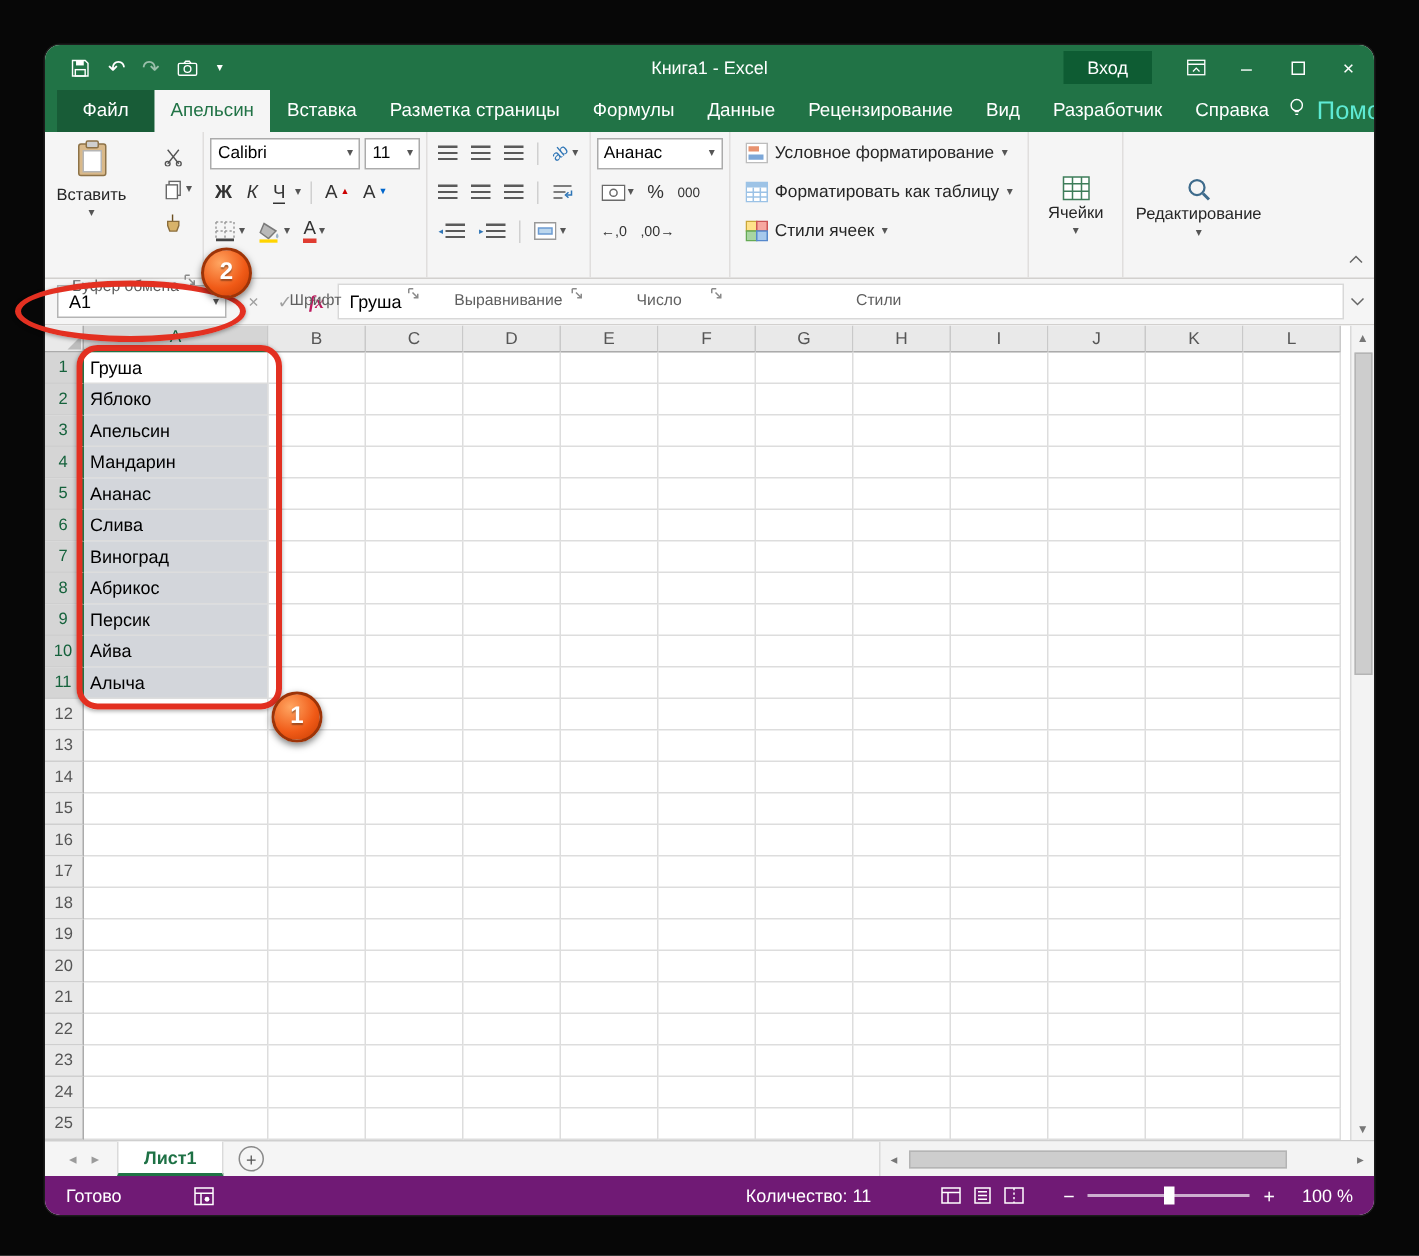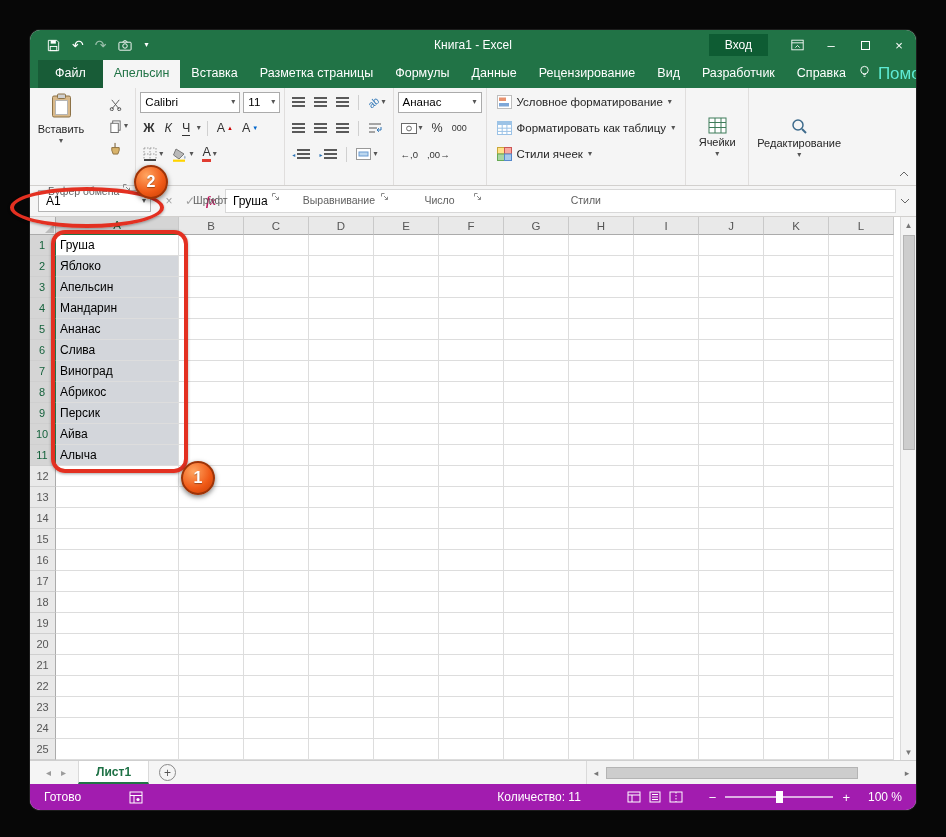--- a/index.html
+++ b/index.html
@@ -127,21 +127,21 @@
   .addsheet { width:17px; height:17px; border:1px solid #898989; border-radius:50%;
               color:#555; font-size:12px; display:flex; align-items:center;
               justify-content:center; margin:auto 10px; }
   .hscroll { margin-left:auto; display:flex; align-items:center; width:330px;
              border-left:1px solid #dadada; background:#f3f3f3; padding:0 2px; }
   .hthumb { height:12px; width:252px; background:#cdcdcd; border:1px solid #b4b4b4;
             margin:0 3px; }
   .harrow { font-size:9px; color:#777; width:14px; text-align:center; }
 
   
-  .statusbar { height:26px; background:#a21caf; color:#fff; display:flex;
+  .statusbar { height:26px; background:#701a75; color:#fff; display:flex;
                align-items:center; font-size:12px; padding:0 14px; flex:0 0 auto;gap:36px; }
   .macro { margin-left:12px; display:flex; align-items:center; }
   .sb-right { margin-left:auto; display:flex; align-items:center; }
   .count { margin-right:46px; }
   .viewicons { display:flex; align-items:center; gap:7px; margin-right:26px; }
   .zoomctl { display:flex; align-items:center; gap:9px; margin-right:14px; }
   .zsign { font-size:13px; line-height:1; }
   .ztrack { width:108px; height:2px; background:rgba(255,255,255,.65); position:relative; }
   .ztick { position:absolute; left:50%; top:-3px; width:1px; height:8px;
            background:rgba(255,255,255,.8); }

